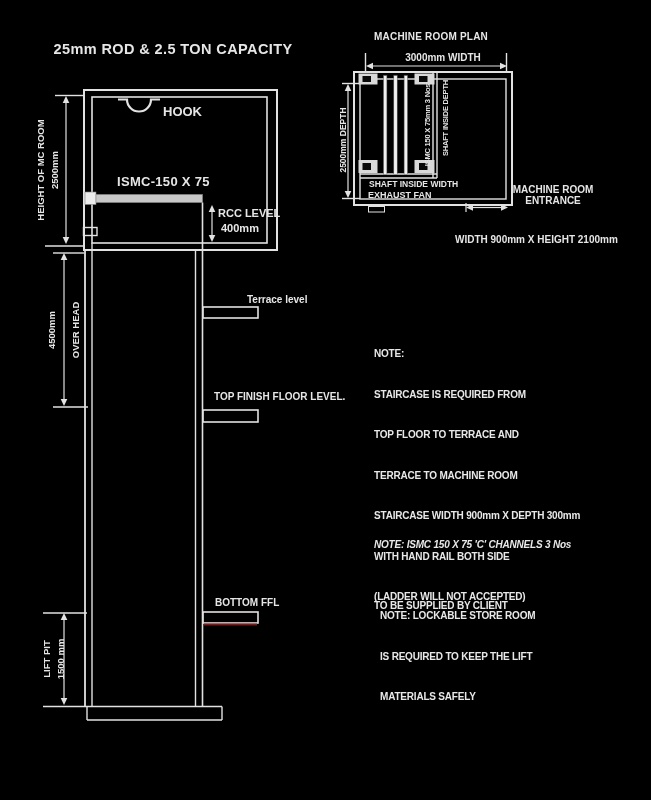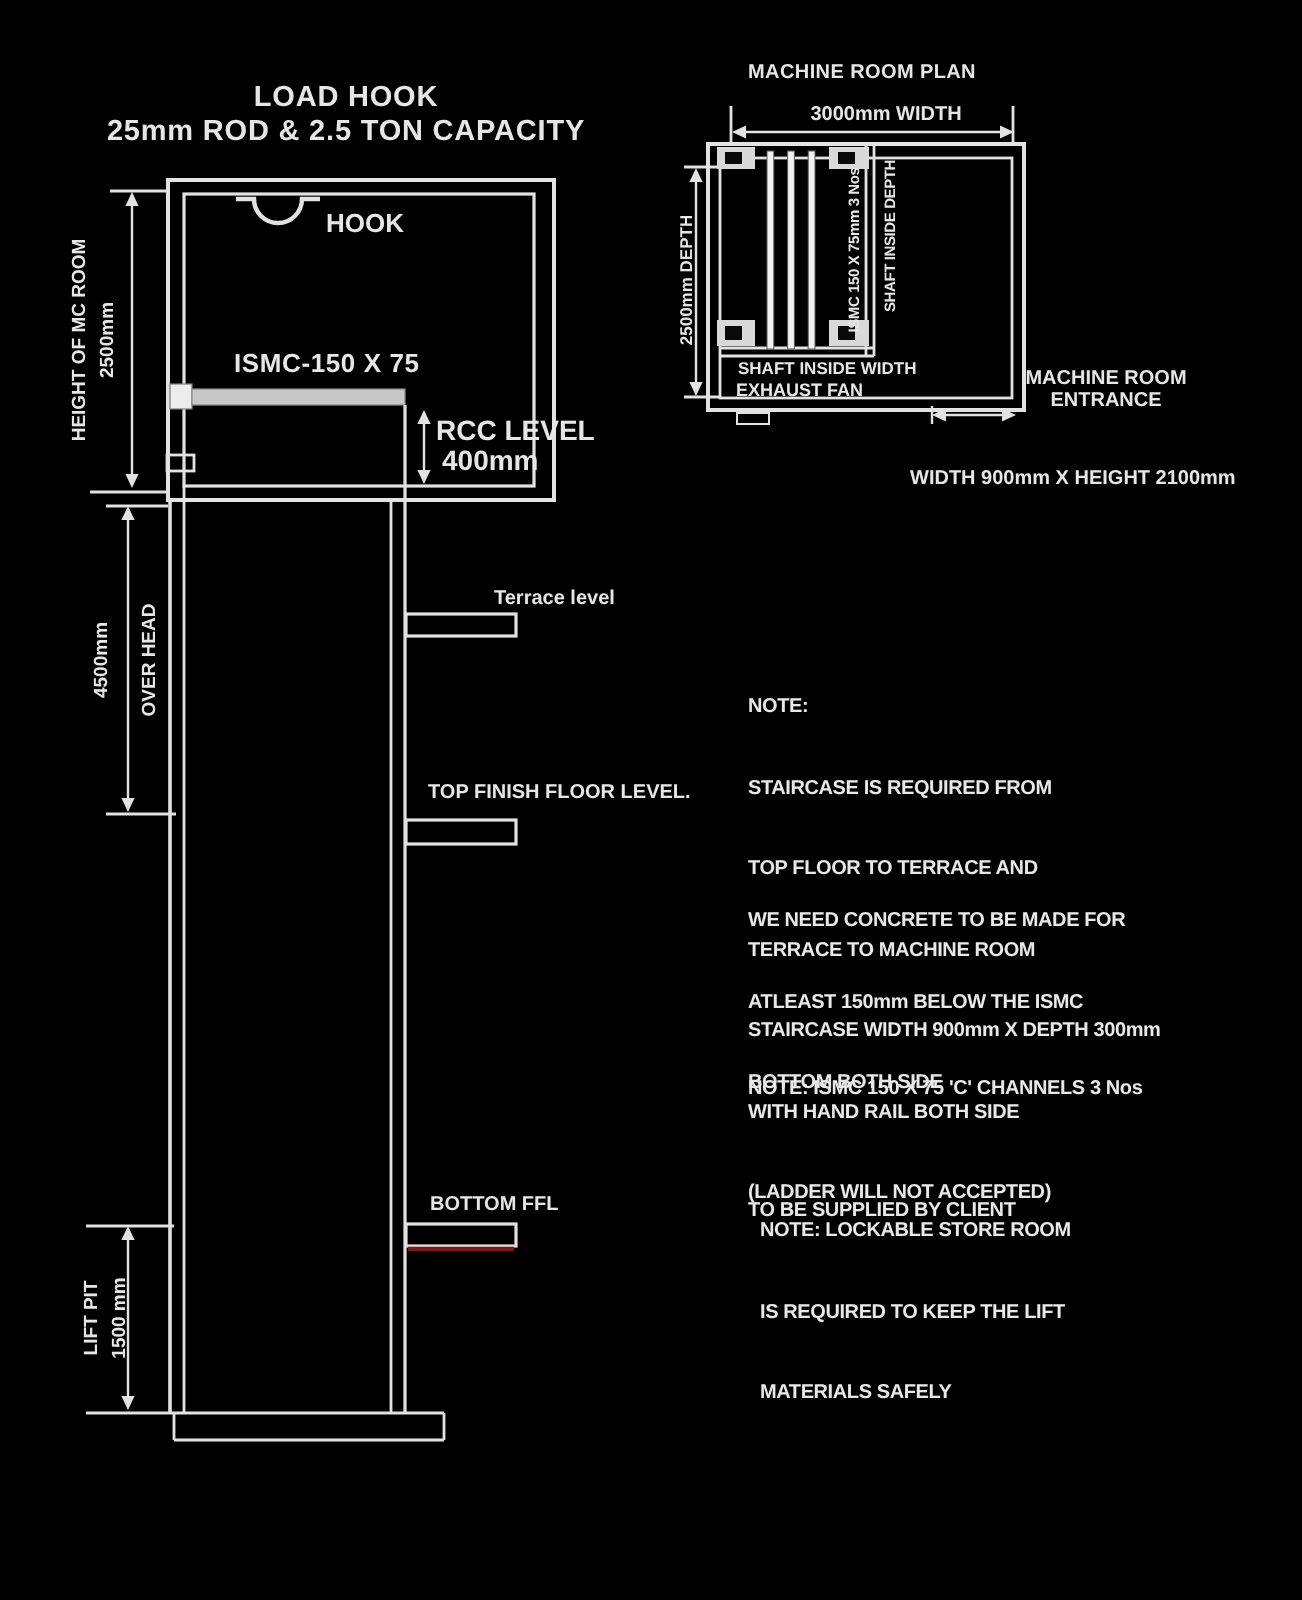--- a/index.html
+++ b/index.html
@@ -9,21 +9,21 @@
   .ln{stroke:#e2e2e2;fill:none;}
   .arr{fill:#e2e2e2;stroke:none;}
   .lbl{position:absolute;font-weight:bold;color:#e6e6e6;white-space:nowrap;letter-spacing:0px;}
   .vlbl{position:absolute;font-weight:bold;color:#e6e6e6;white-space:nowrap;
         transform:translate(-50%,-50%) rotate(-90deg);}
   .ctr{transform:translateX(-50%);text-align:center;}
   .notes{position:absolute;font-weight:bold;font-size:10px;line-height:13.5px;
          letter-spacing:-0.2px;color:#e8e8e8;white-space:pre;}
   .f14{font-size:14.5px;line-height:16.5px;letter-spacing:0.4px;}
   .f13{font-size:13px;}
-  .f11{font-size:14px;}
+  .f11{font-size:11px;}
   .f10{font-size:10px;}
   .f95{font-size:9.5px;}
   .f9{font-size:9px;}
   .f85{font-size:8.5px;}
   .f75{font-size:7.5px;letter-spacing:-0.2px;}
 </style>
 </head>
 <body>
 
 <div id="stage">
@@ -120,21 +120,20 @@
       <rect class="ln" x="368.5" y="206.5" width="16" height="5.5" stroke-width="1"></rect>
 
       <line class="ln" x1="466" y1="203" x2="466" y2="212" stroke-width="1.2"></line>
       <line class="ln" x1="472" y1="207.5" x2="502" y2="207.5" stroke-width="1.2"></line>
       <polygon class="arr" points="473,204.2 473,210.8 466,207.5"></polygon>
       <polygon class="arr" points="501,204.2 501,210.8 508,207.5"></polygon>
     </g>
   </svg>
 
   <div class="lbl f14 ctr" style="left:173px;top:41px;">
-    <div>LOAD HOOK</div>
     <div>25mm ROD &amp; 2.5 TON CAPACITY</div>
   </div>
 
   <div class="lbl f13" style="left:163px;top:104px;">HOOK</div>
   <div class="lbl f13" style="left:117px;top:174px;letter-spacing:0.3px;">ISMC-150 X 75</div>
   <div class="lbl f11" style="left:218px;top:207px;">RCC LEVEL</div>
   <div class="lbl f11" style="left:221px;top:222px;">400mm</div>
 
   <div class="vlbl f95" style="left:40px;top:170px;">HEIGHT OF MC ROOM</div>
   <div class="vlbl f95" style="left:54px;top:170px;">2500mm</div>
@@ -163,28 +162,23 @@
   <div class="notes" style="left:374px;top:320px;">
     <div>NOTE:</div>
     <div>STAIRCASE IS REQUIRED FROM</div>
     <div>TOP FLOOR TO TERRACE AND</div>
     <div>TERRACE TO MACHINE ROOM</div>
     <div>STAIRCASE WIDTH 900mm X DEPTH 300mm</div>
     <div>WITH HAND RAIL BOTH SIDE</div>
     <div>(LADDER WILL NOT ACCEPTED)</div>
   </div>
 
-  <div class="notes" style="left:374px;top:427px;">
-    <div>WE NEED CONCRETE TO BE MADE FOR</div>
-    <div>ATLEAST 150mm BELOW THE ISMC</div>
-    <div>BOTTOM BOTH SIDE</div>
-  </div>
 
 
-  <div class="notes" style="left:374px;top:511px;">
+  <div class="notes" style="left:374px;top:511px;font-style:italic;">
     <div>NOTE: ISMC 150 X 75 'C' CHANNELS 3 Nos</div>
   </div>
 
   <div class="notes" style="left:374px;top:572px;text-align:right;">
     <div>TO BE SUPPLIED BY CLIENT</div>
   </div>
 
   <div class="notes" style="left:380px;top:582px;">
     <div>NOTE: LOCKABLE STORE ROOM</div>
     <div>IS REQUIRED TO KEEP THE LIFT</div>

